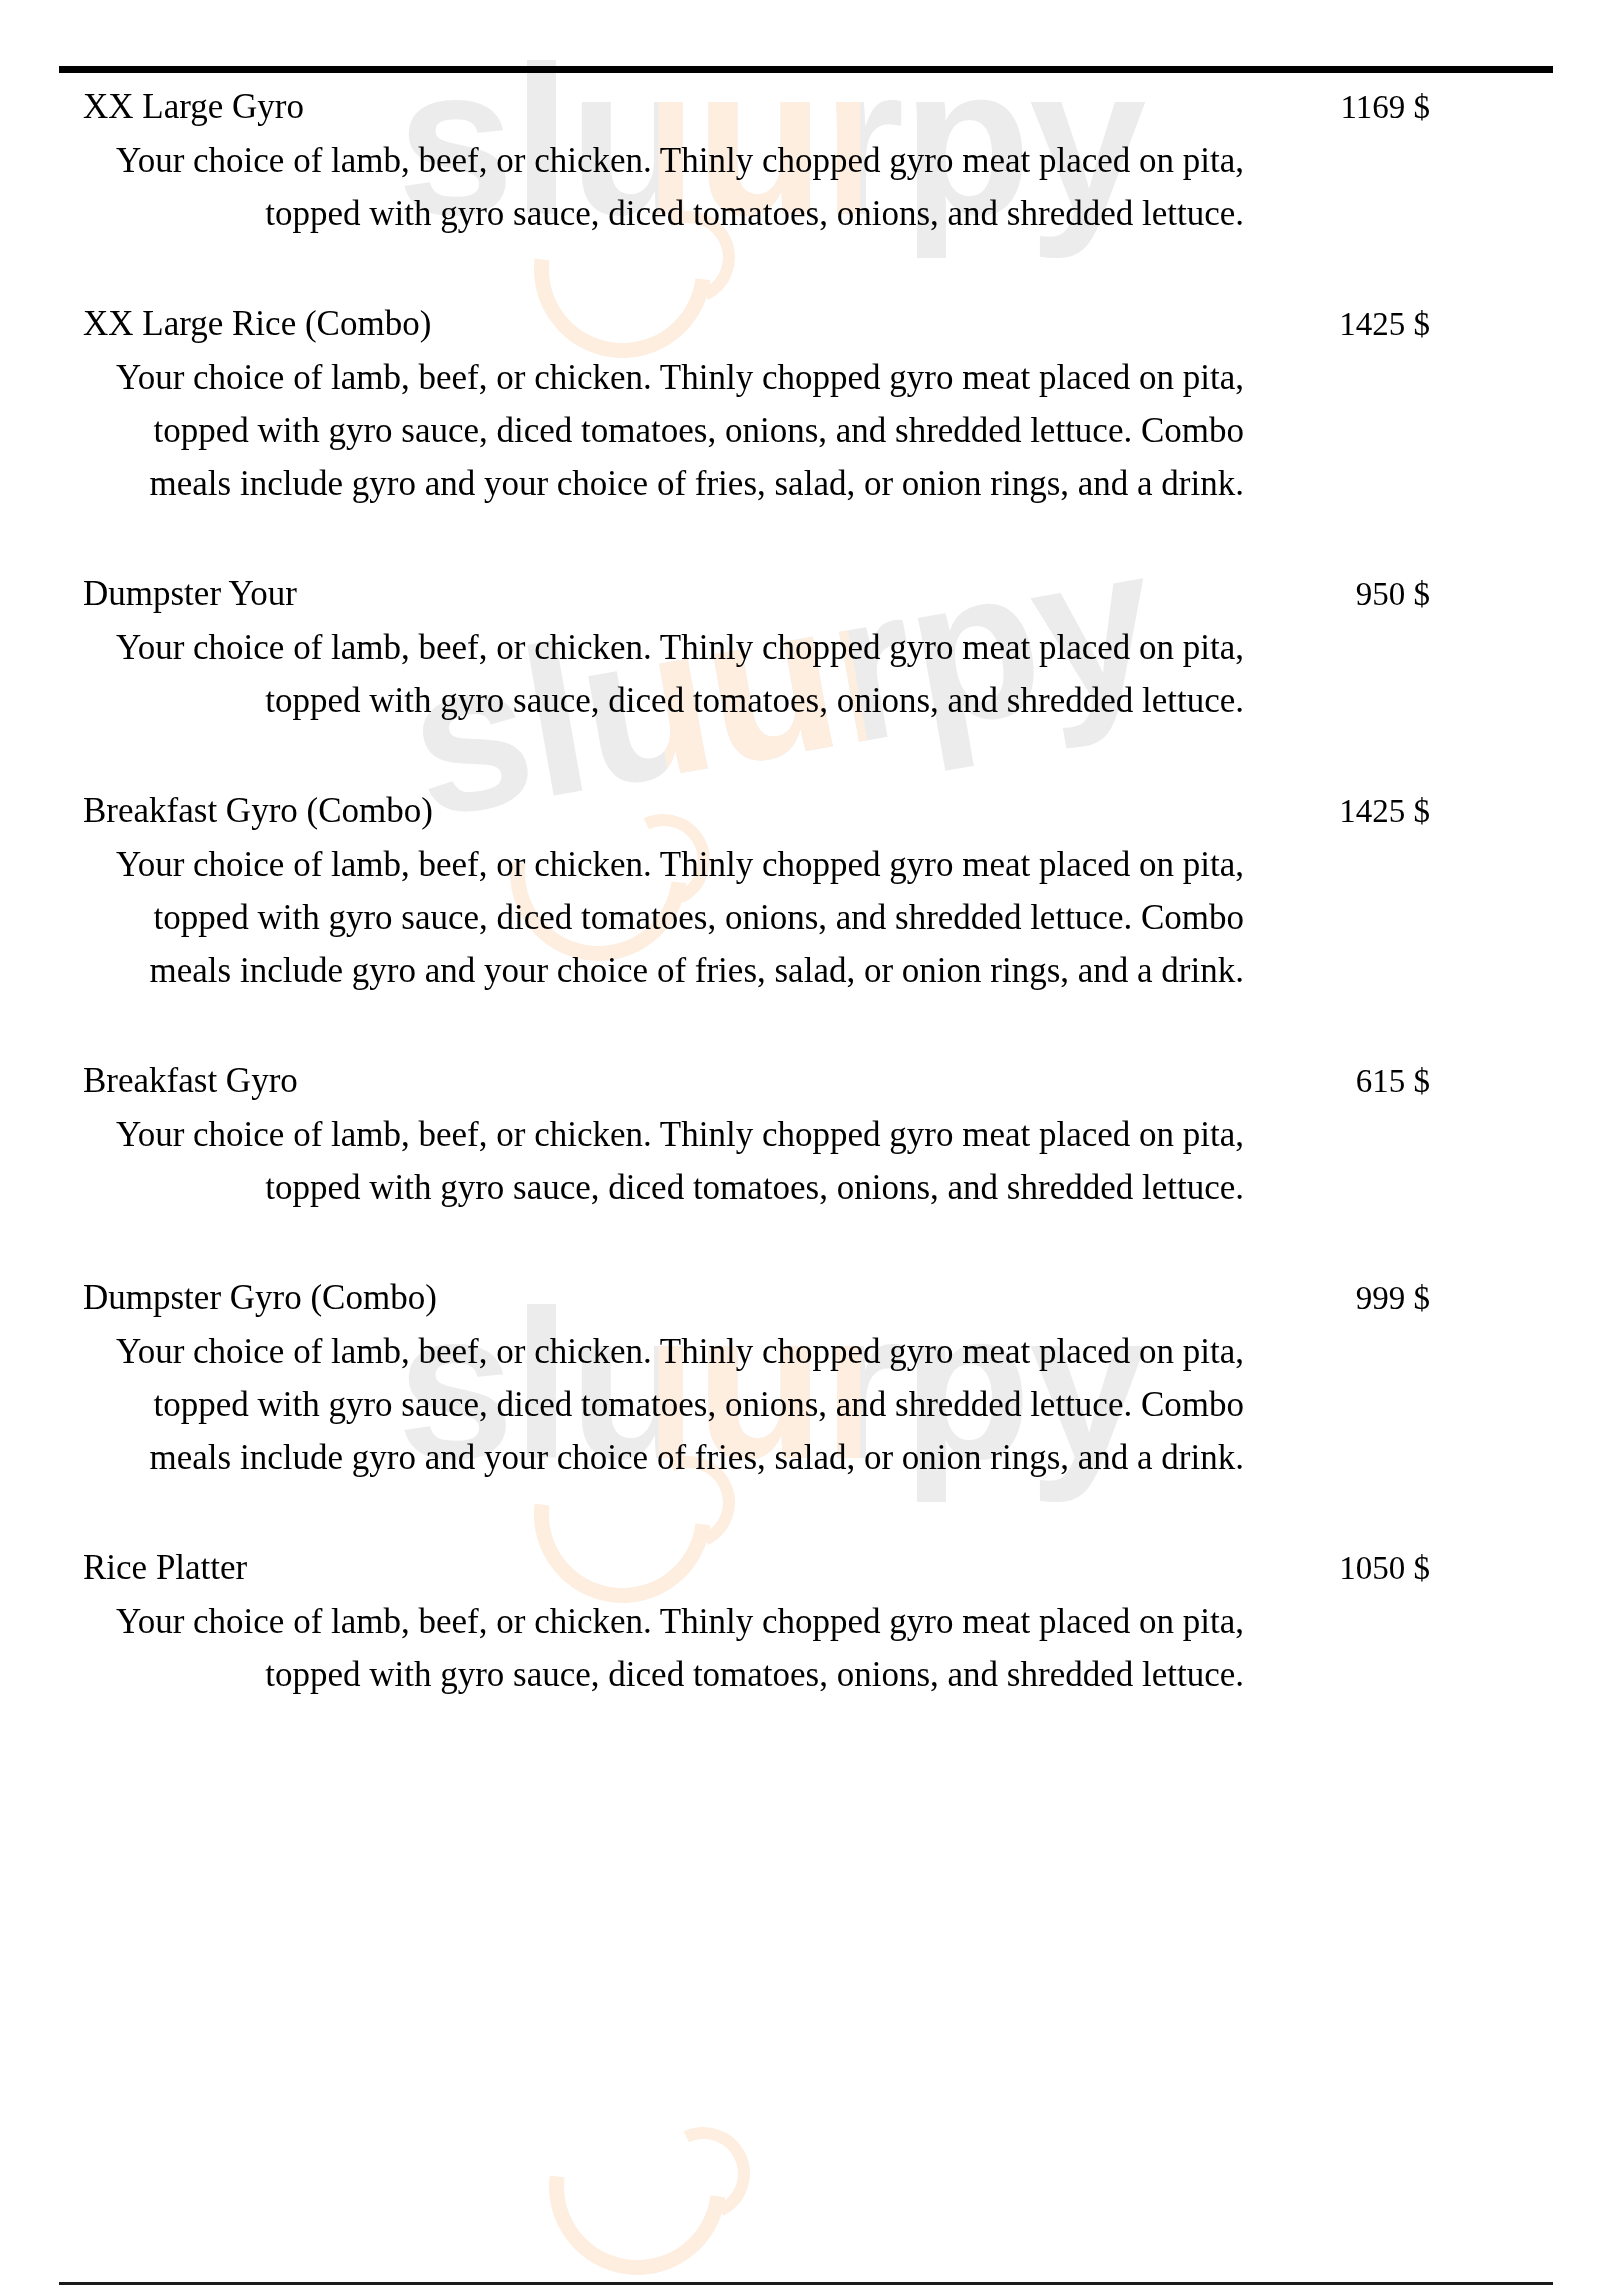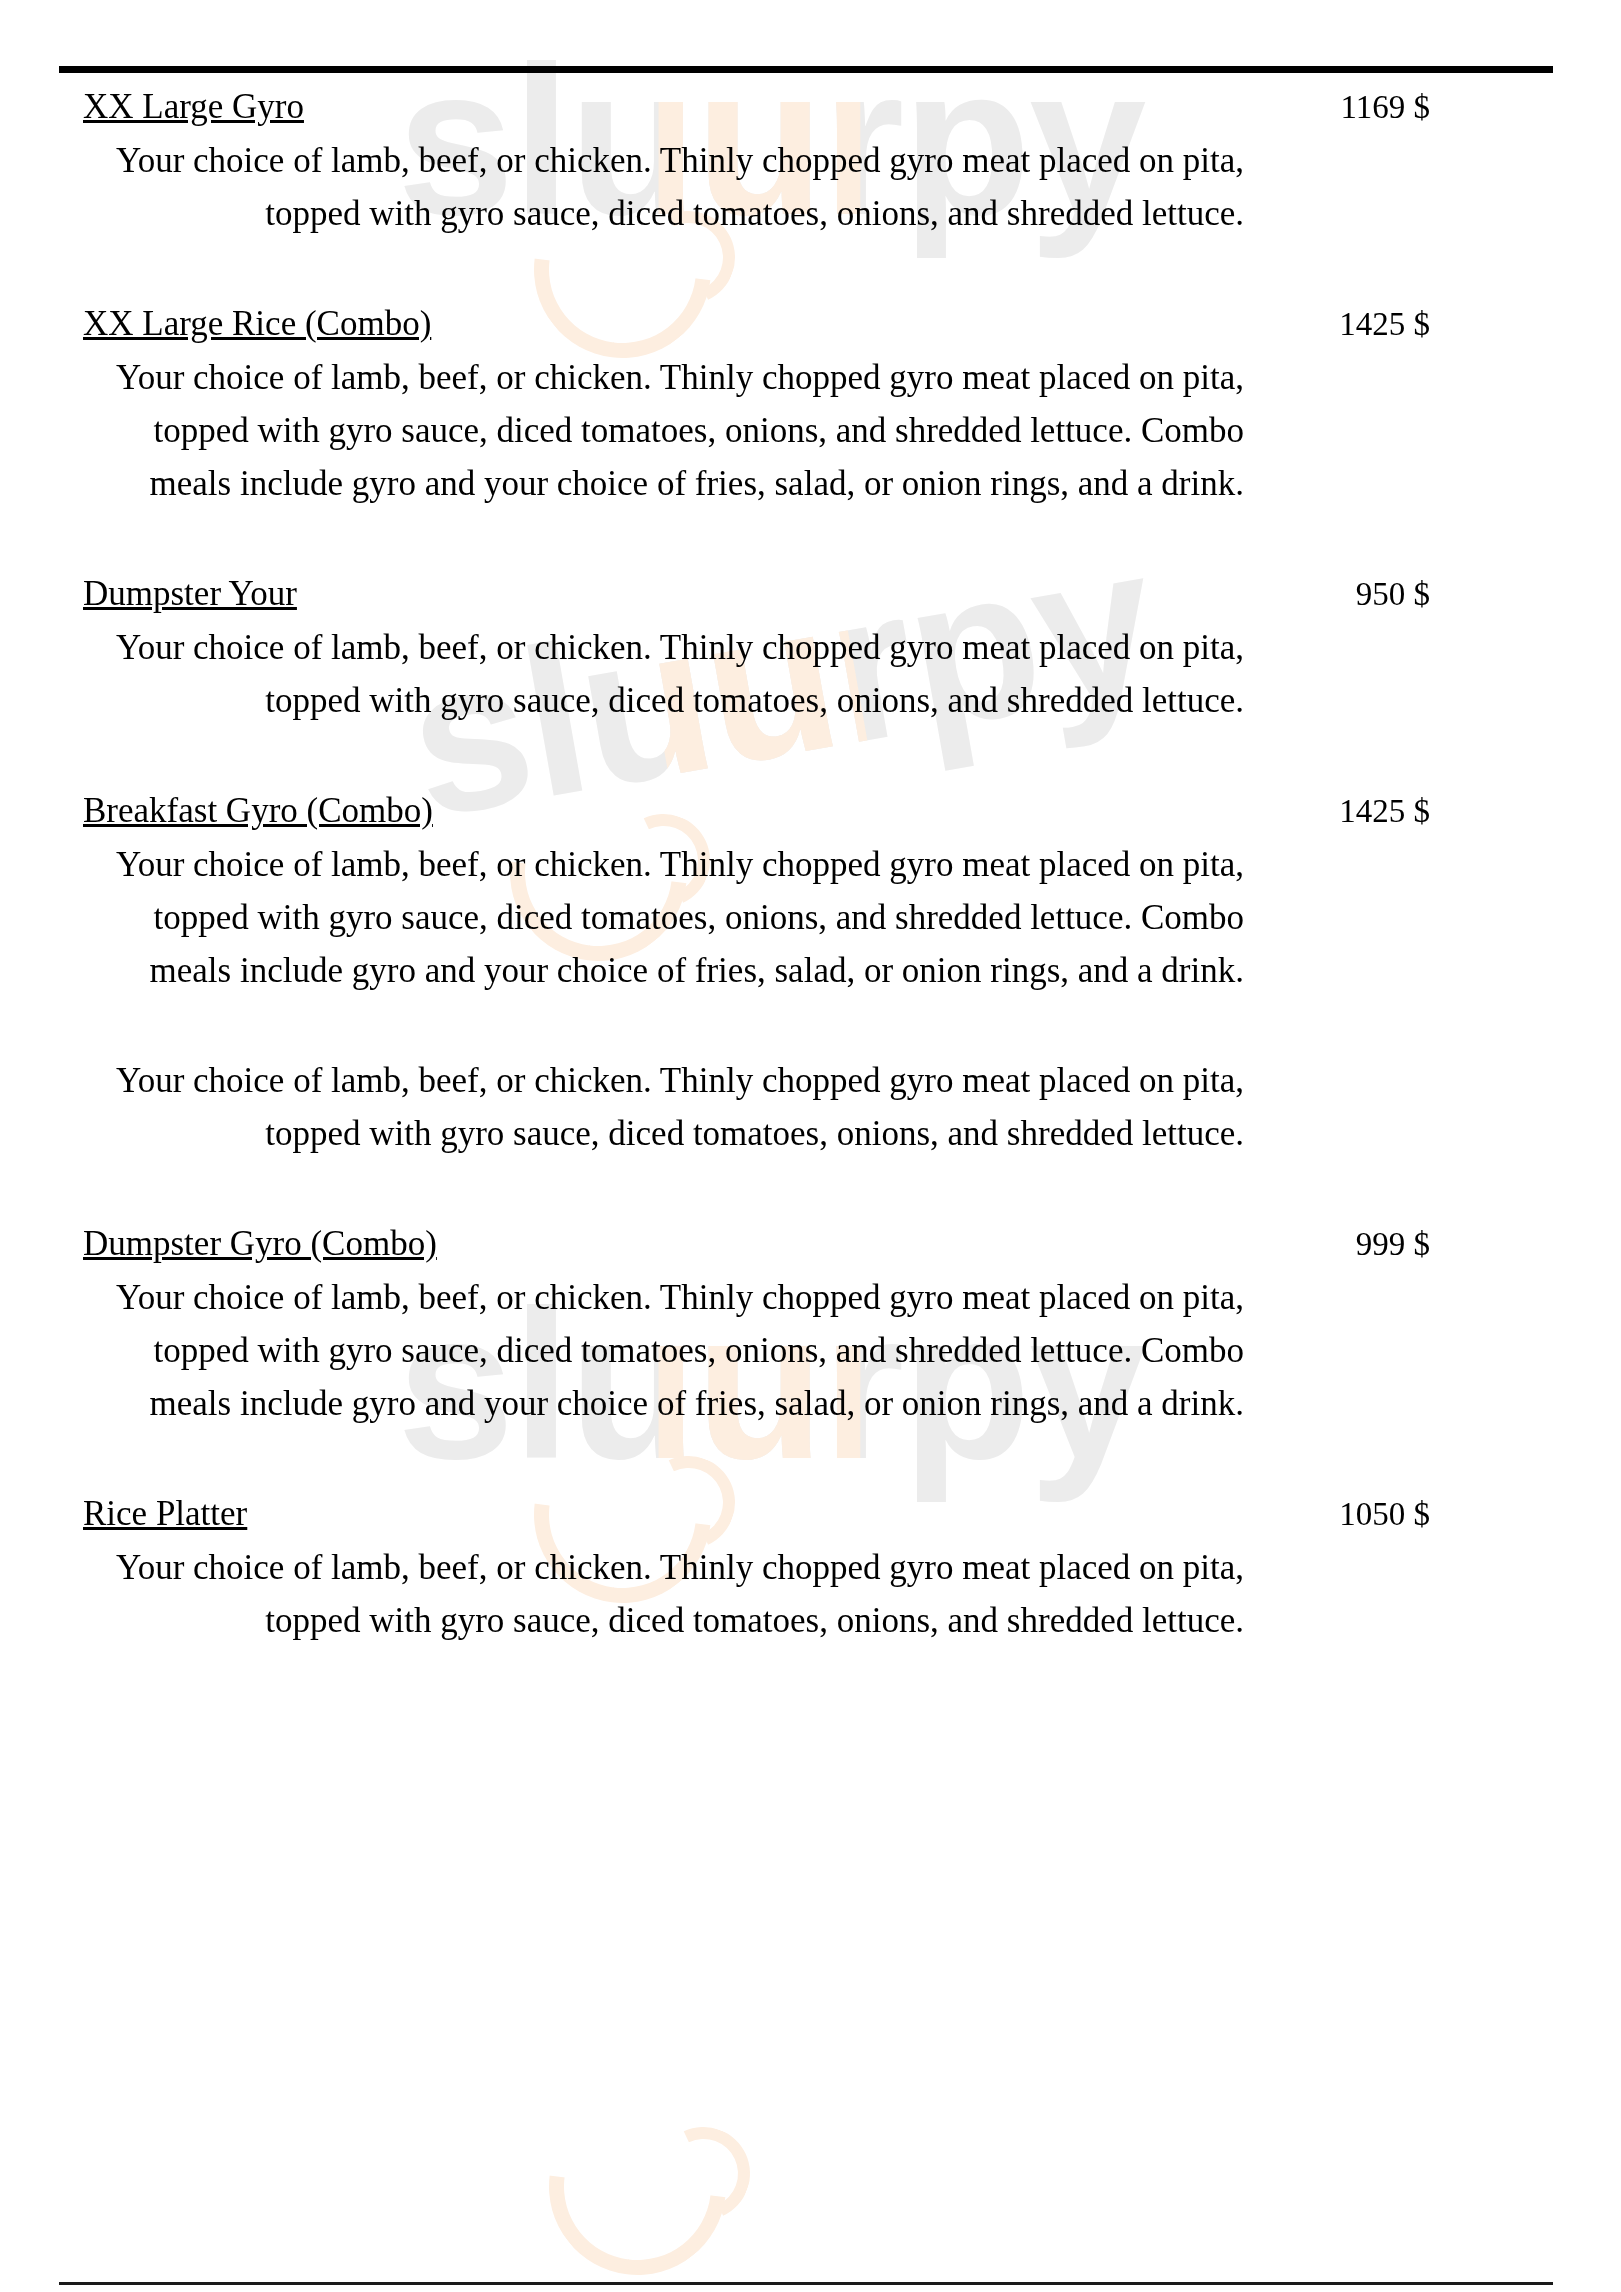--- a/index.html
+++ b/index.html
@@ -146,21 +146,20 @@
   .item-head {
     display: flex;
     align-items: baseline;
     justify-content: space-between;
   }
 
   .item-name {
     font-size: 35px;
     line-height: 53px;
     white-space: nowrap;
-    text-decoration: underline;
   }
 
   .item-price {
     font-size: 33px;
     line-height: 53px;
     white-space: nowrap;
     text-align: center;
     padding-right: 64px;
   }
 
@@ -223,20 +222,24 @@
           <div class="item-desc">Your choice of lamb, beef, or chicken. Thinly chopped gyro meat placed on pita, topped with gyro sauce, diced tomatoes, onions, and shredded lettuce.</div>
         </div>
         <div class="menu-item">
           <div class="item-head">
             <div class="item-name">Breakfast Gyro (Combo)</div>
             <div class="item-price">1425 $</div>
           </div>
           <div class="item-desc">Your choice of lamb, beef, or chicken. Thinly chopped gyro meat placed on pita, topped with gyro sauce, diced tomatoes, onions, and shredded lettuce. Combo meals include gyro and your choice of fries, salad, or onion rings, and a drink.</div>
         </div>
         <div class="menu-item">
+          <div class="item-head">
+            <div class="item-name">Breakfast Gyro</div>
+            <div class="item-price">615 $</div>
+          </div>
           <div class="item-desc">Your choice of lamb, beef, or chicken. Thinly chopped gyro meat placed on pita, topped with gyro sauce, diced tomatoes, onions, and shredded lettuce.</div>
         </div>
         <div class="menu-item">
           <div class="item-head">
             <div class="item-name">Dumpster Gyro (Combo)</div>
             <div class="item-price">999 $</div>
           </div>
           <div class="item-desc">Your choice of lamb, beef, or chicken. Thinly chopped gyro meat placed on pita, topped with gyro sauce, diced tomatoes, onions, and shredded lettuce. Combo meals include gyro and your choice of fries, salad, or onion rings, and a drink.</div>
         </div>
         <div class="menu-item">

